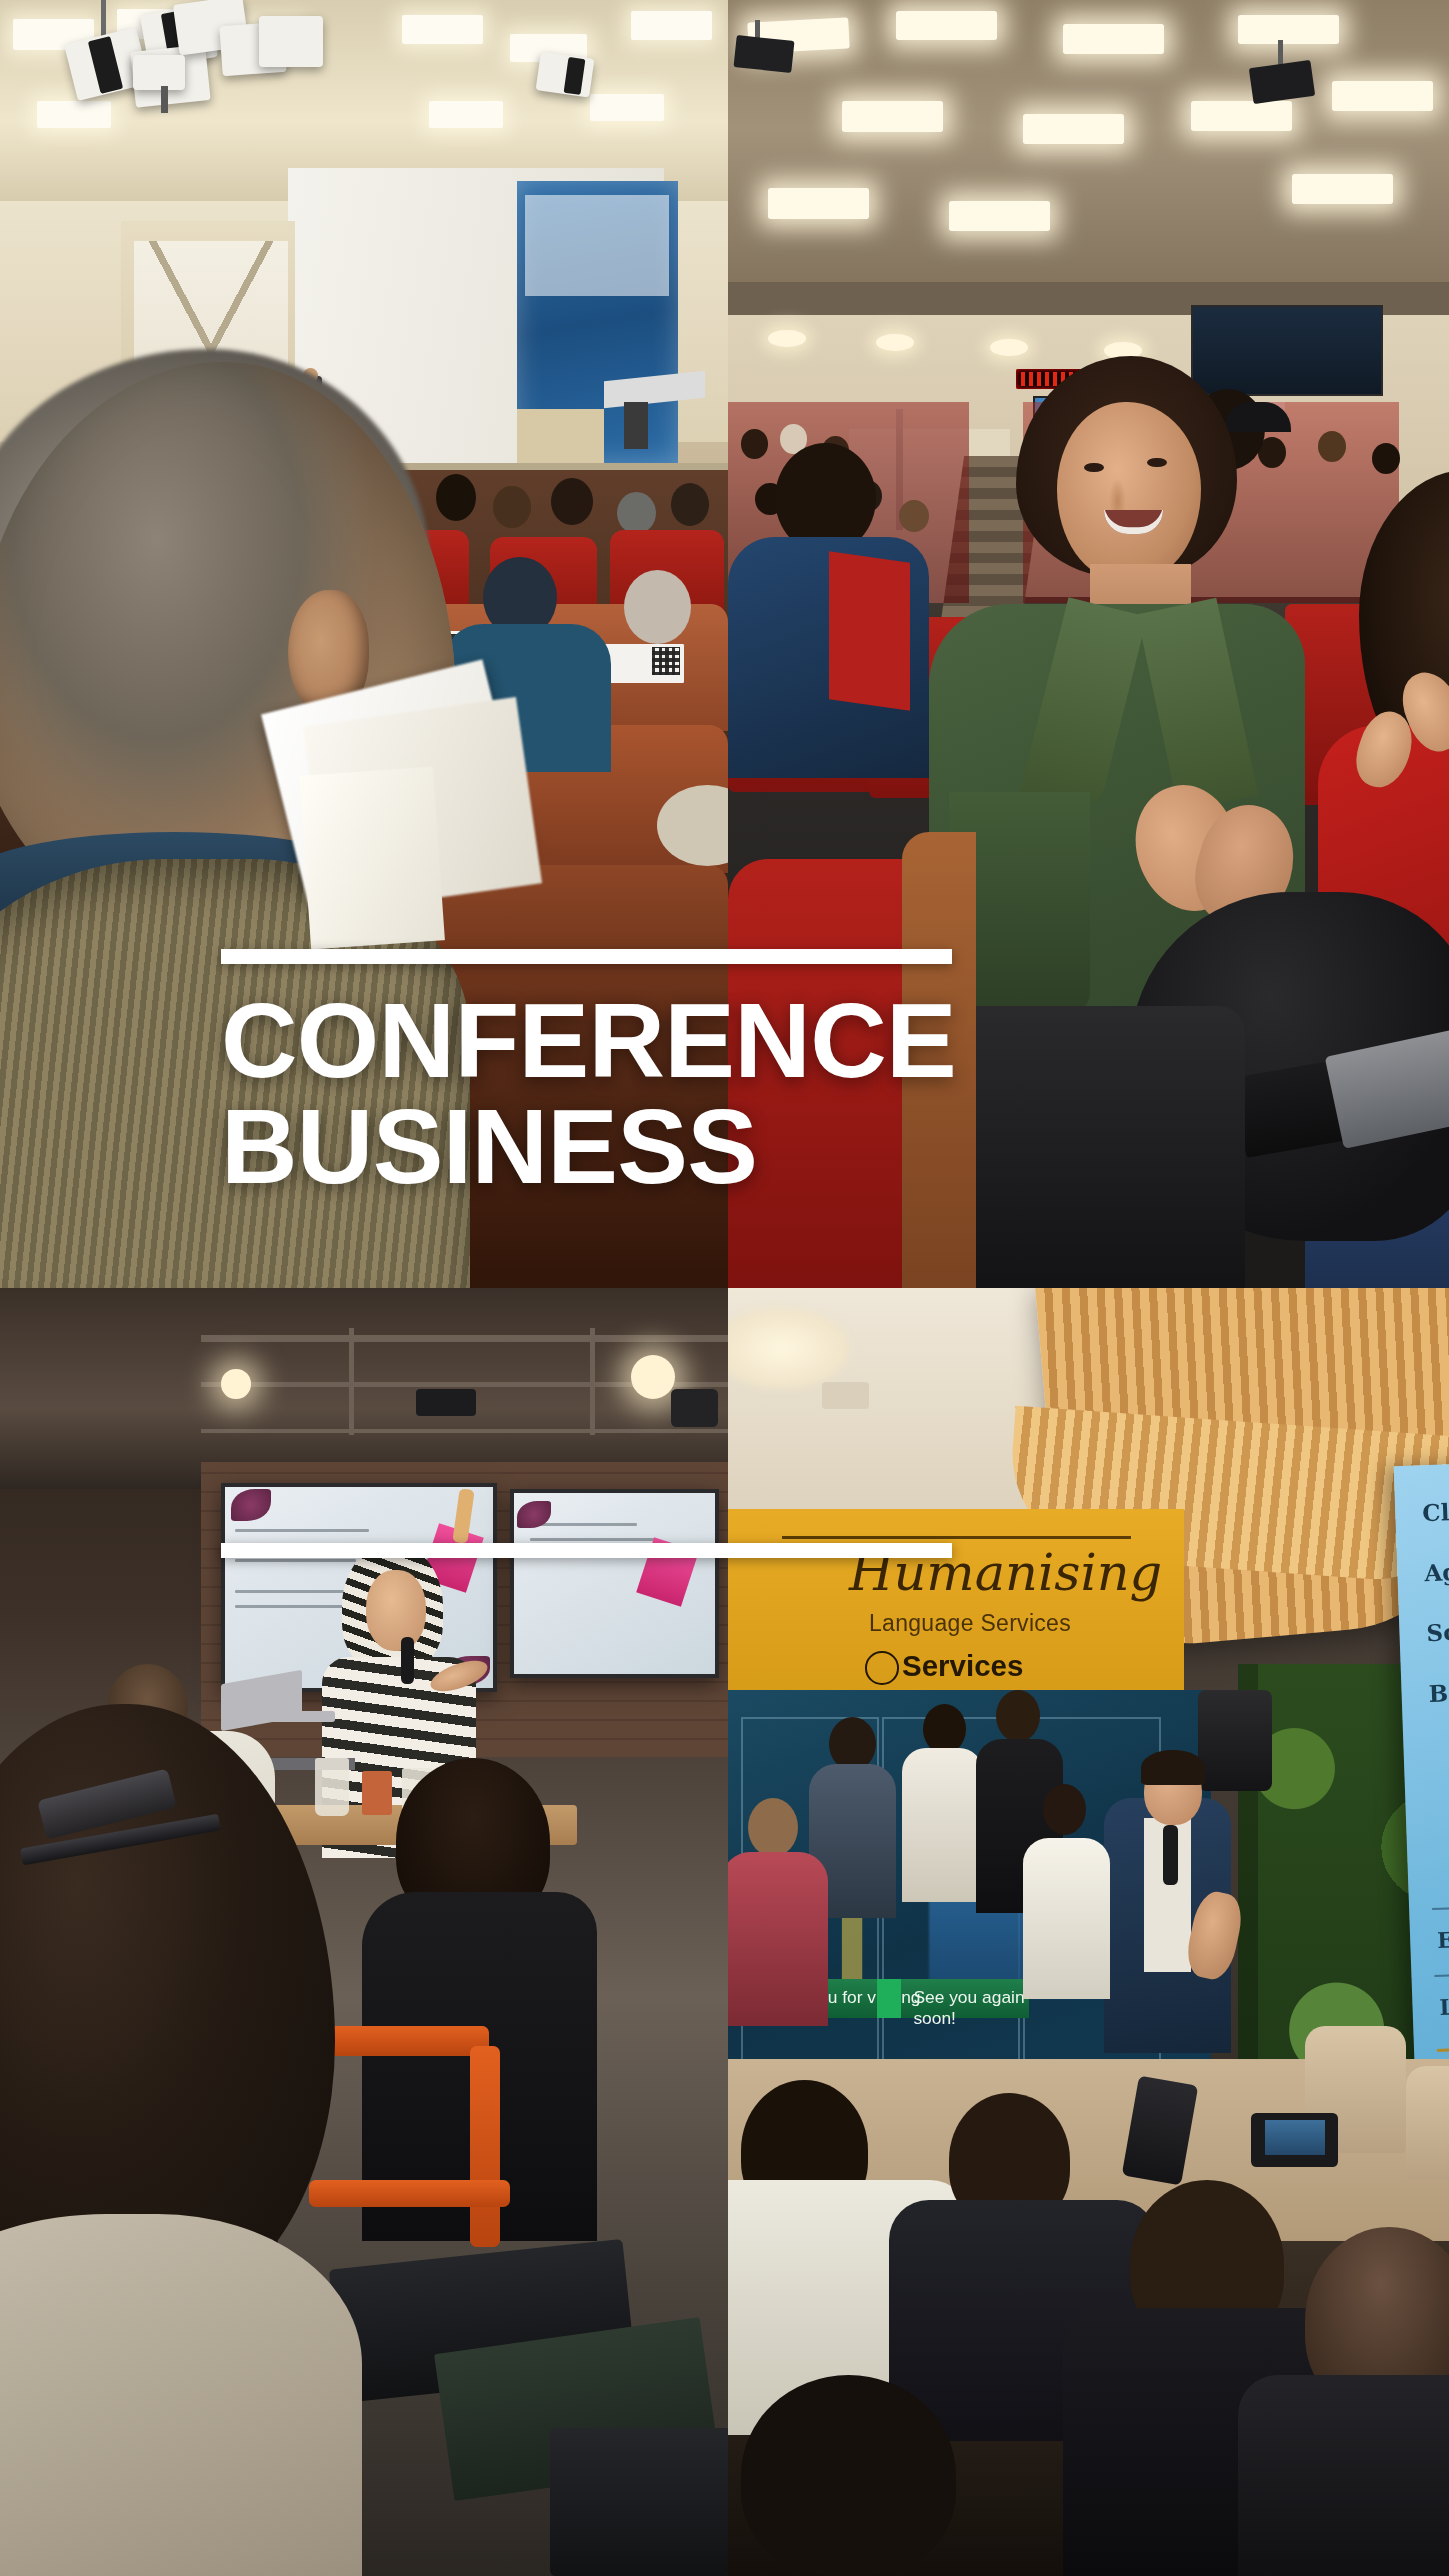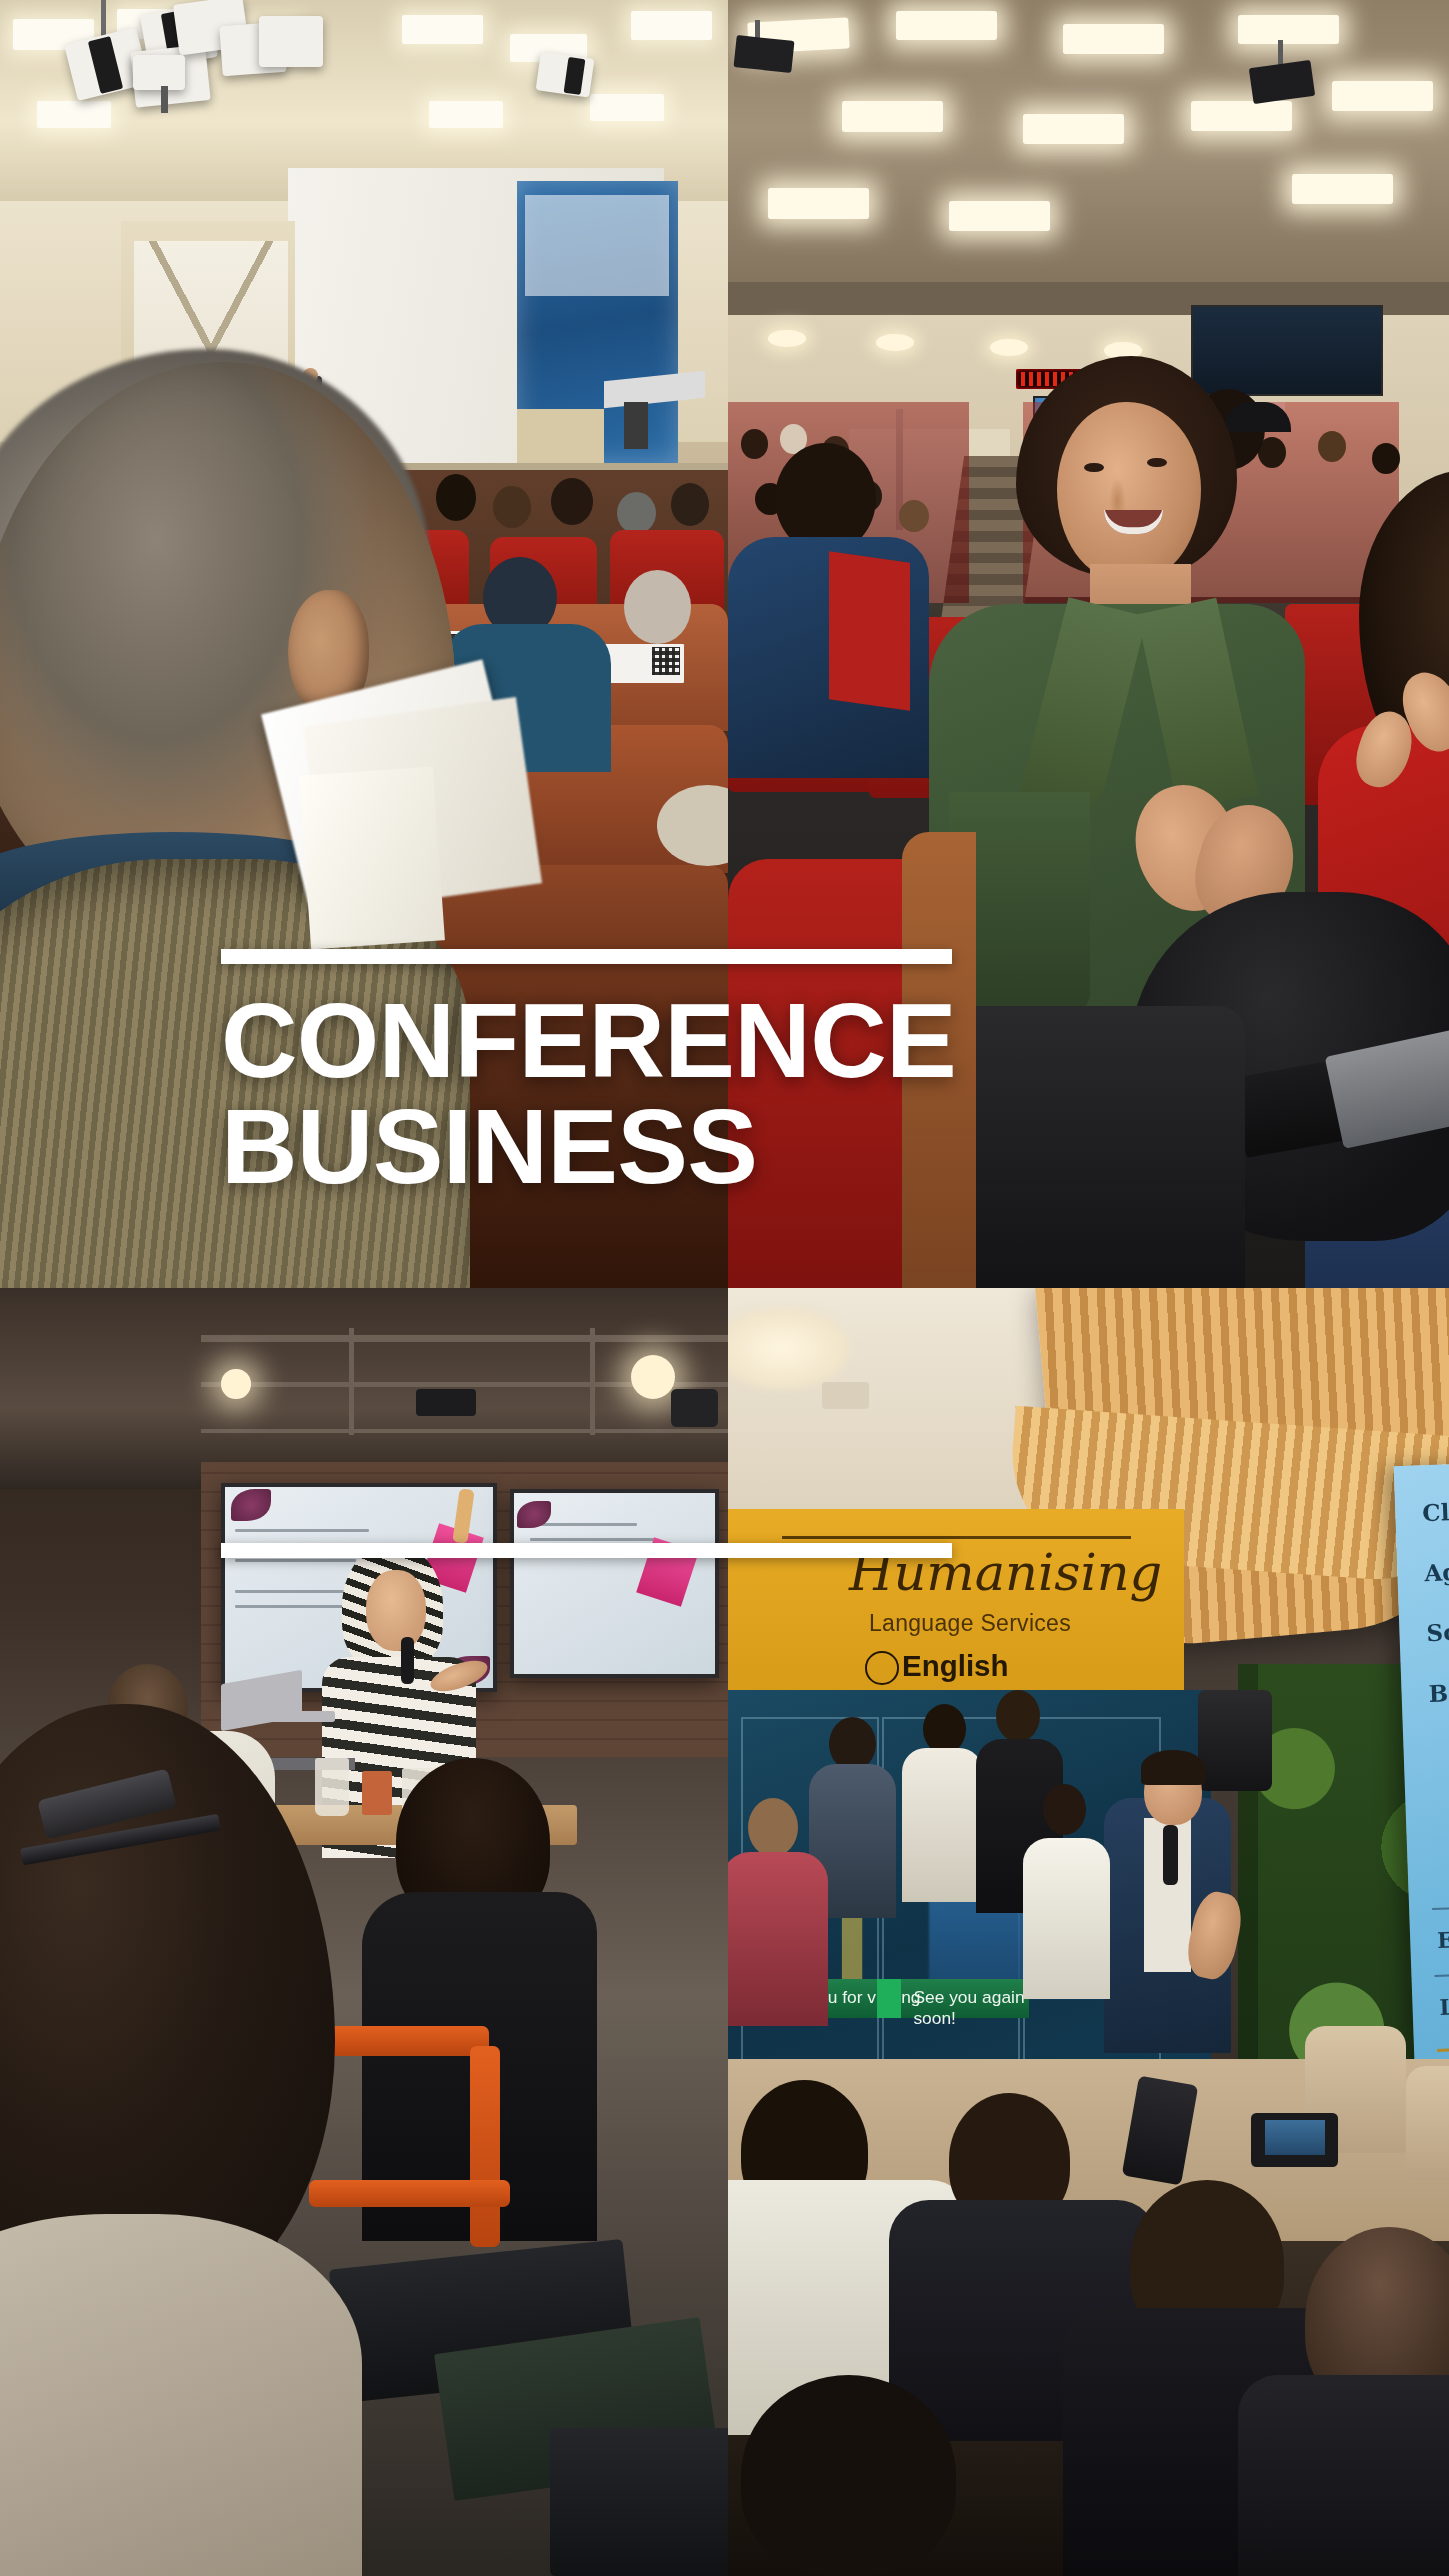--- a/index.html
+++ b/index.html
@@ -531,21 +531,21 @@
       <div class="slats2 abs"></div>
       <div class="abs" style="left:-13.4px;top:20px;width:134px;height:81px;
         background:radial-gradient(ellipse,#fff6e0,#e9ddbe);border-radius:50%;filter:blur(4px);"></div>
       <div class="abs" style="left:94px;top:94px;width:47px;height:27px;background:#d9cfbb;border-radius:4px;"></div>
 
       <div class="maybank abs">
         <div class="mbRule"></div>
         <div class="mbH">Humanising</div>
         <div class="mbS">Language Services</div>
         <div class="mbDot"></div>
-        <div class="mbB">English</div>
+        <div class="mbB">Services</div>
       </div>
 
       <div class="glassWall abs"></div>
       <div class="abs glassPane" style="left:13.4px;top:429px;width:134px;height:362px;"></div>
       <div class="abs glassPane" style="left:154px;top:429px;width:134px;height:362px;"></div>
       <div class="abs glassPane" style="left:295px;top:429px;width:134px;height:362px;"></div>
       <div class="abs bigYellow">T</div>
       <div class="abs" style="left:201px;top:590px;width:215px;height:121px;
         background:linear-gradient(#2e6fa8,#1d4a74);opacity:.8;filter:blur(1.3px);"></div>
       <div class="abs sign">

